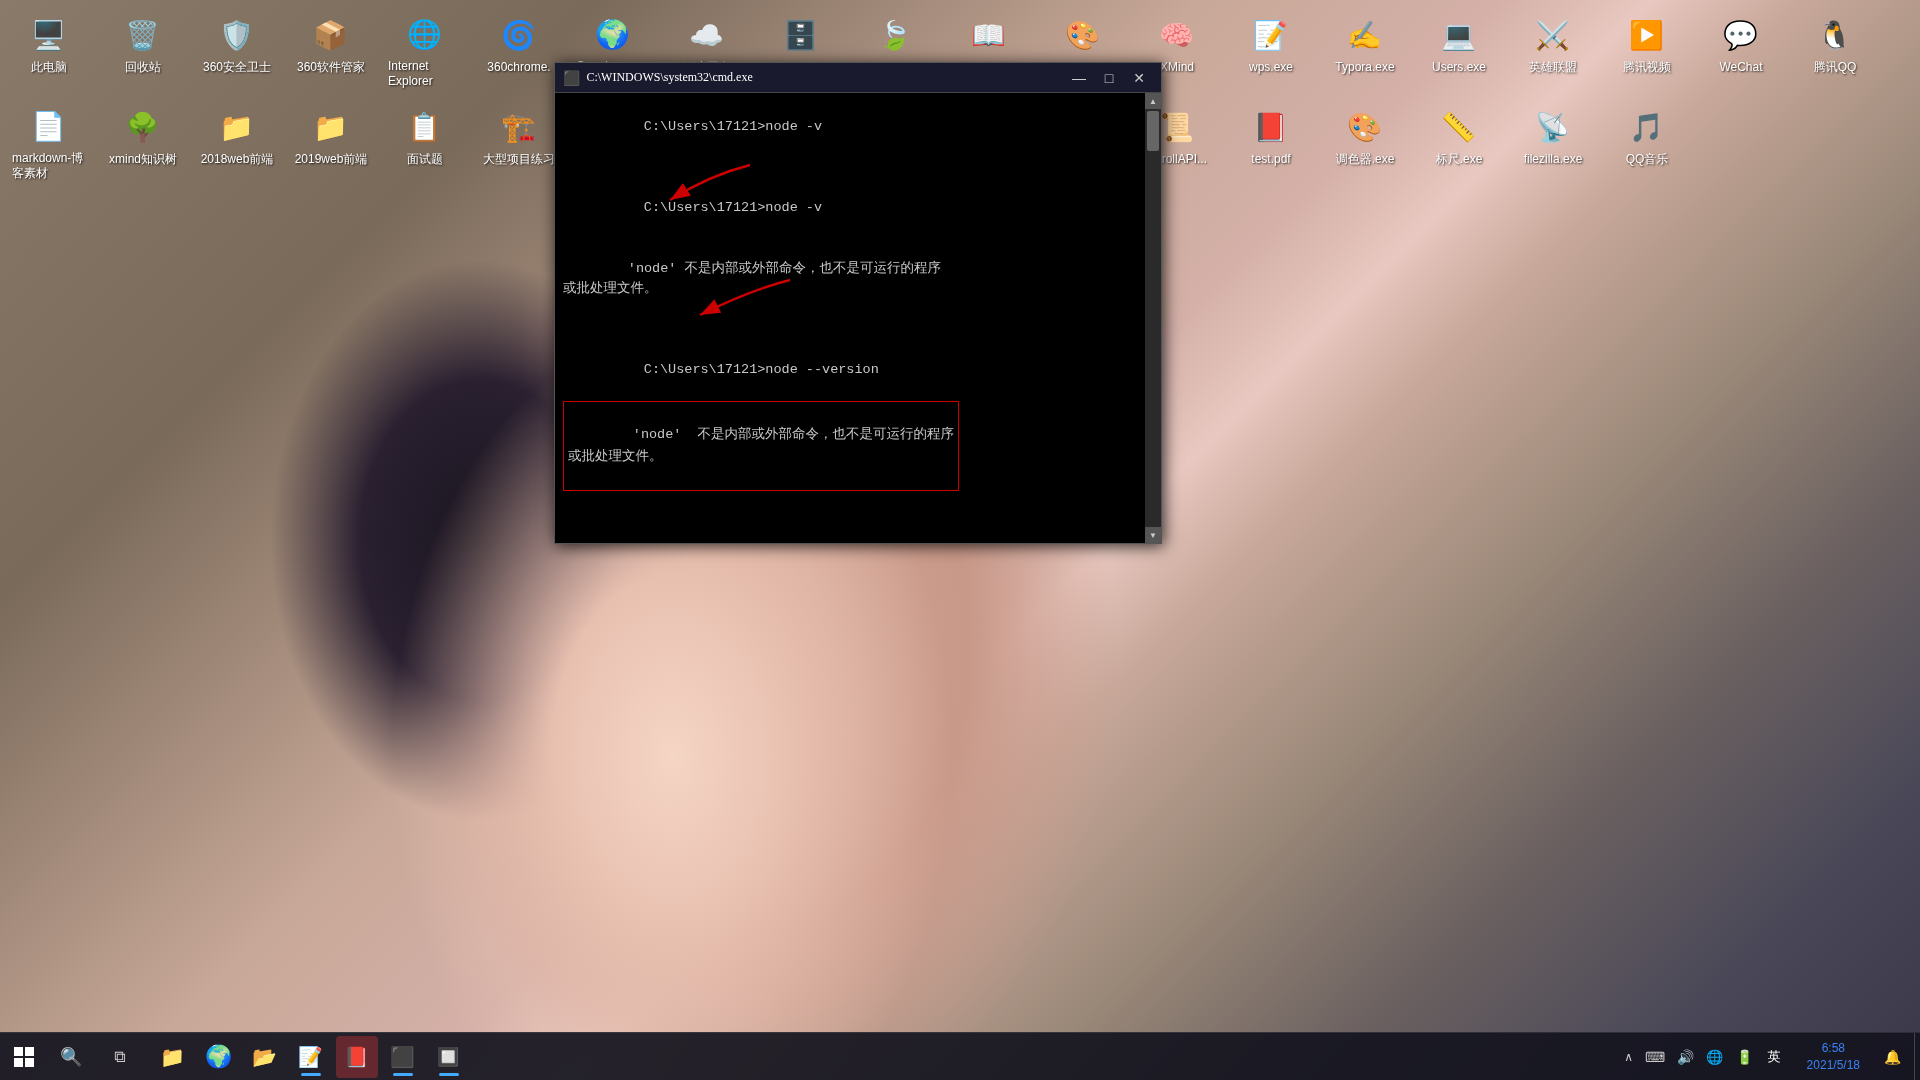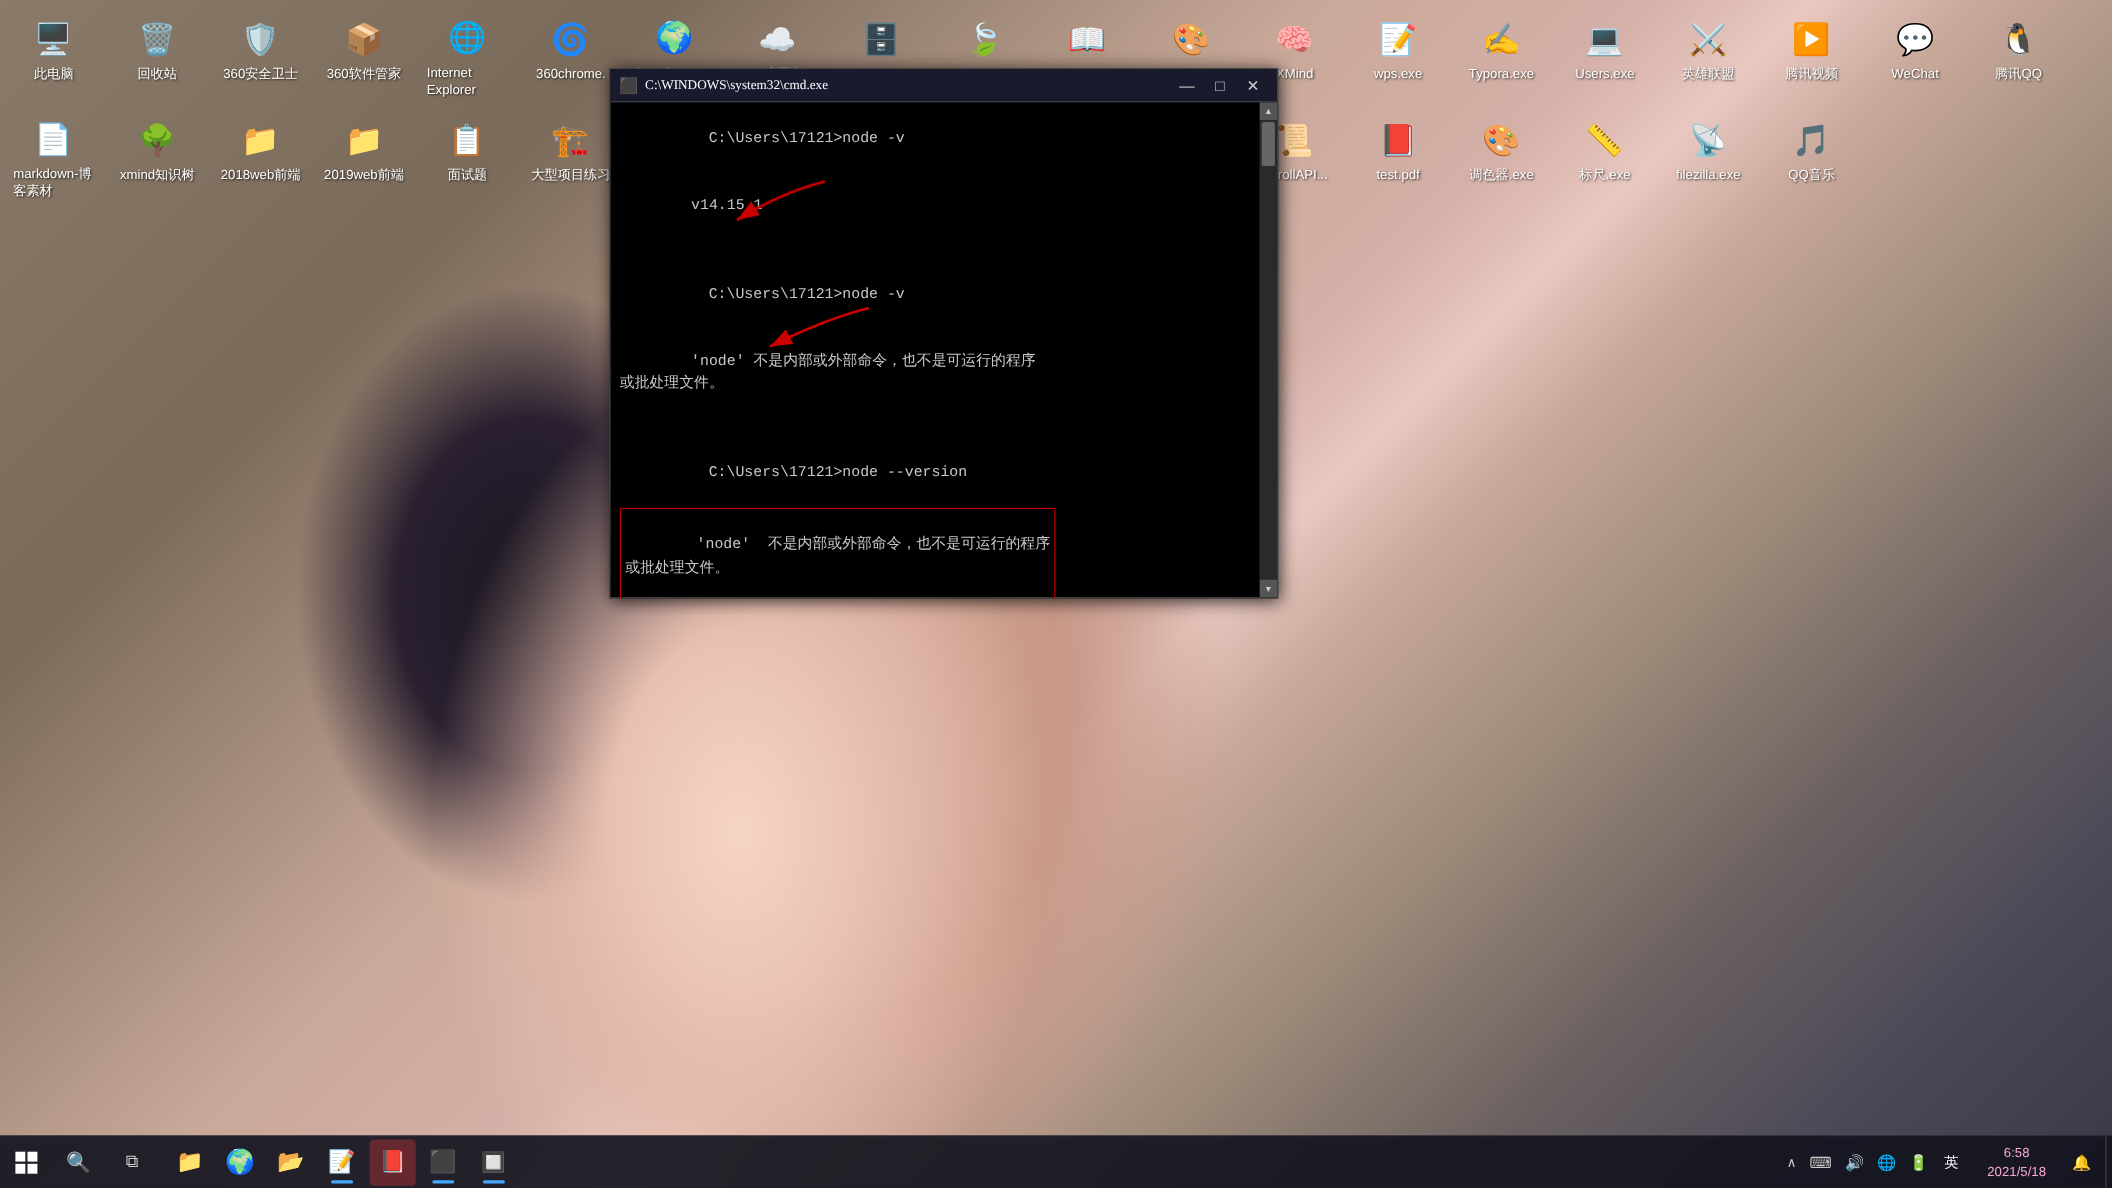--- a/index.html
+++ b/index.html
@@ -136,21 +136,21 @@
       cursor: pointer;
       padding: 4px;
     }
 
     .taskbar-clock {
       display: flex;
       flex-direction: column;
       align-items: center;
       justify-content: center;
       padding: 0 12px;
-      color: #f9a8d4;
+      color: #3b82f6;
       font-size: 12px;
       line-height: 1.4;
       cursor: pointer;
     }
 
     .taskbar-notification {
       width: 42px;
       height: 42px;
       display: flex;
       align-items: center;
@@ -513,23 +513,20 @@
         <div class="cmd-title-btn">□</div>
         <div class="cmd-title-btn close-btn">✕</div>
       </div>
     </div>
     <div id="cmd-content">
       
       <div class="cmd-line">
         <span class="cmd-prompt">C:\Users\17121&gt;node -v</span>
       </div>
       
-      <div class="cmd-line">
-        <span class="cmd-output">v14.15.1</span>
-      </div>
       
       <div class="cmd-line">&nbsp;</div>
       
       <div class="cmd-line">
         <span class="cmd-prompt">C:\Users\17121&gt;node -v</span>
       </div>
       
       <div class="cmd-line">
         <span class="cmd-output">'node' 不是内部或外部命令，也不是可运行的程序<br>或批处理文件。</span>
       </div>

